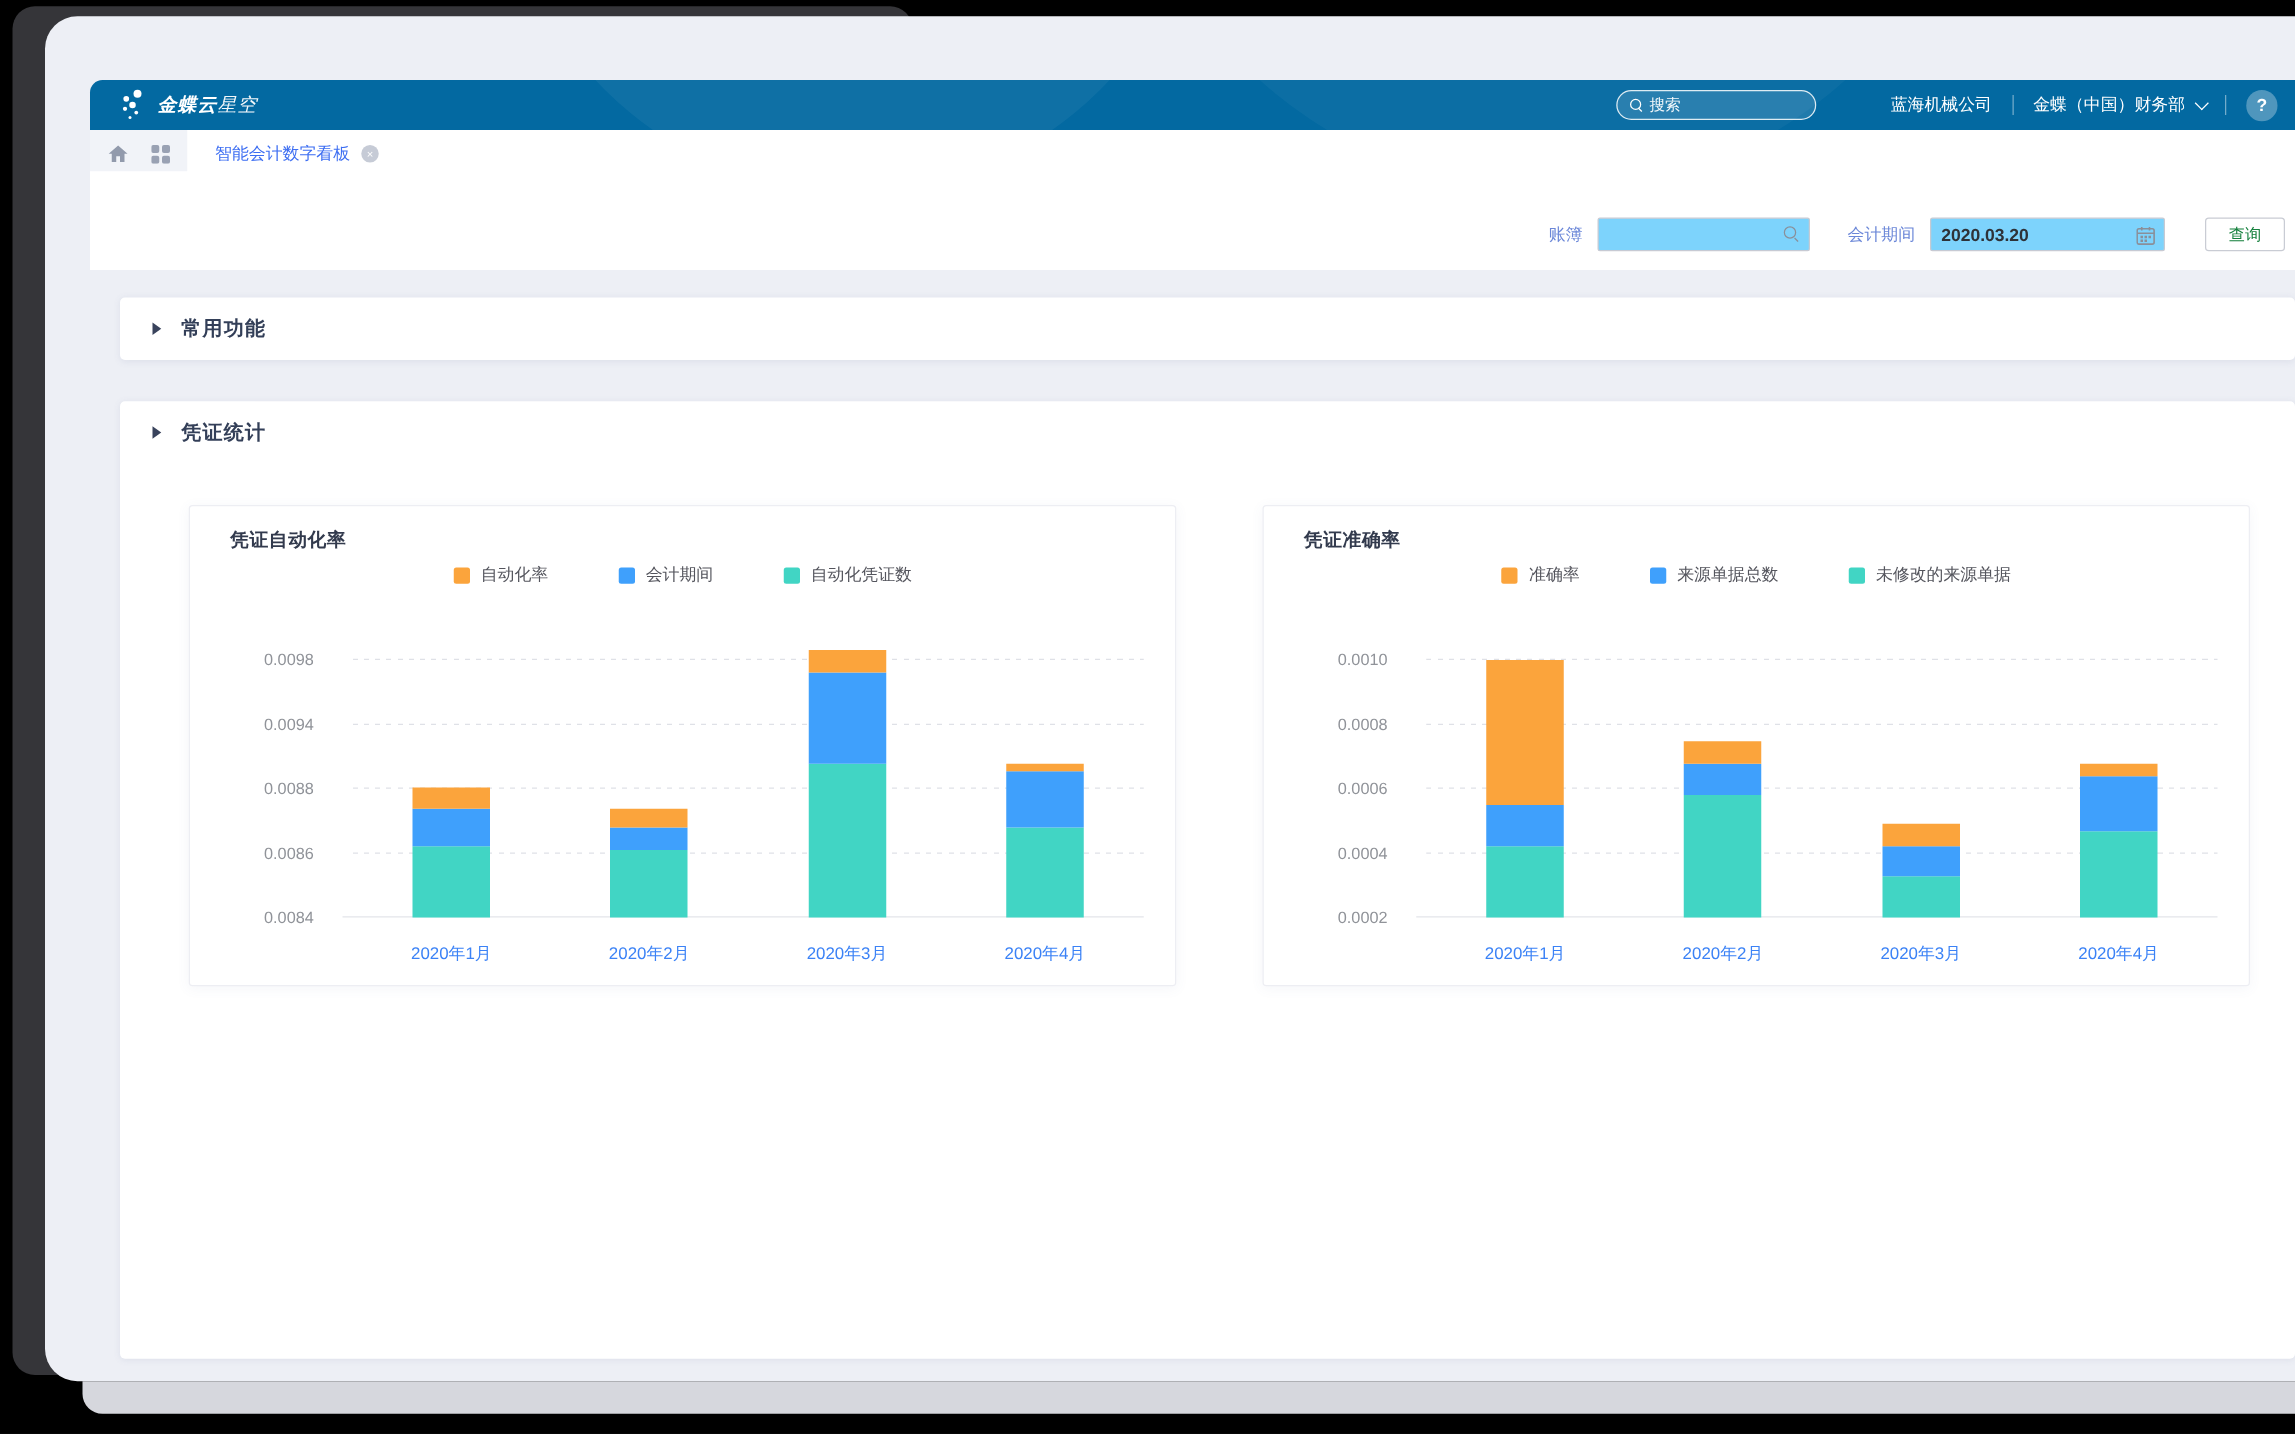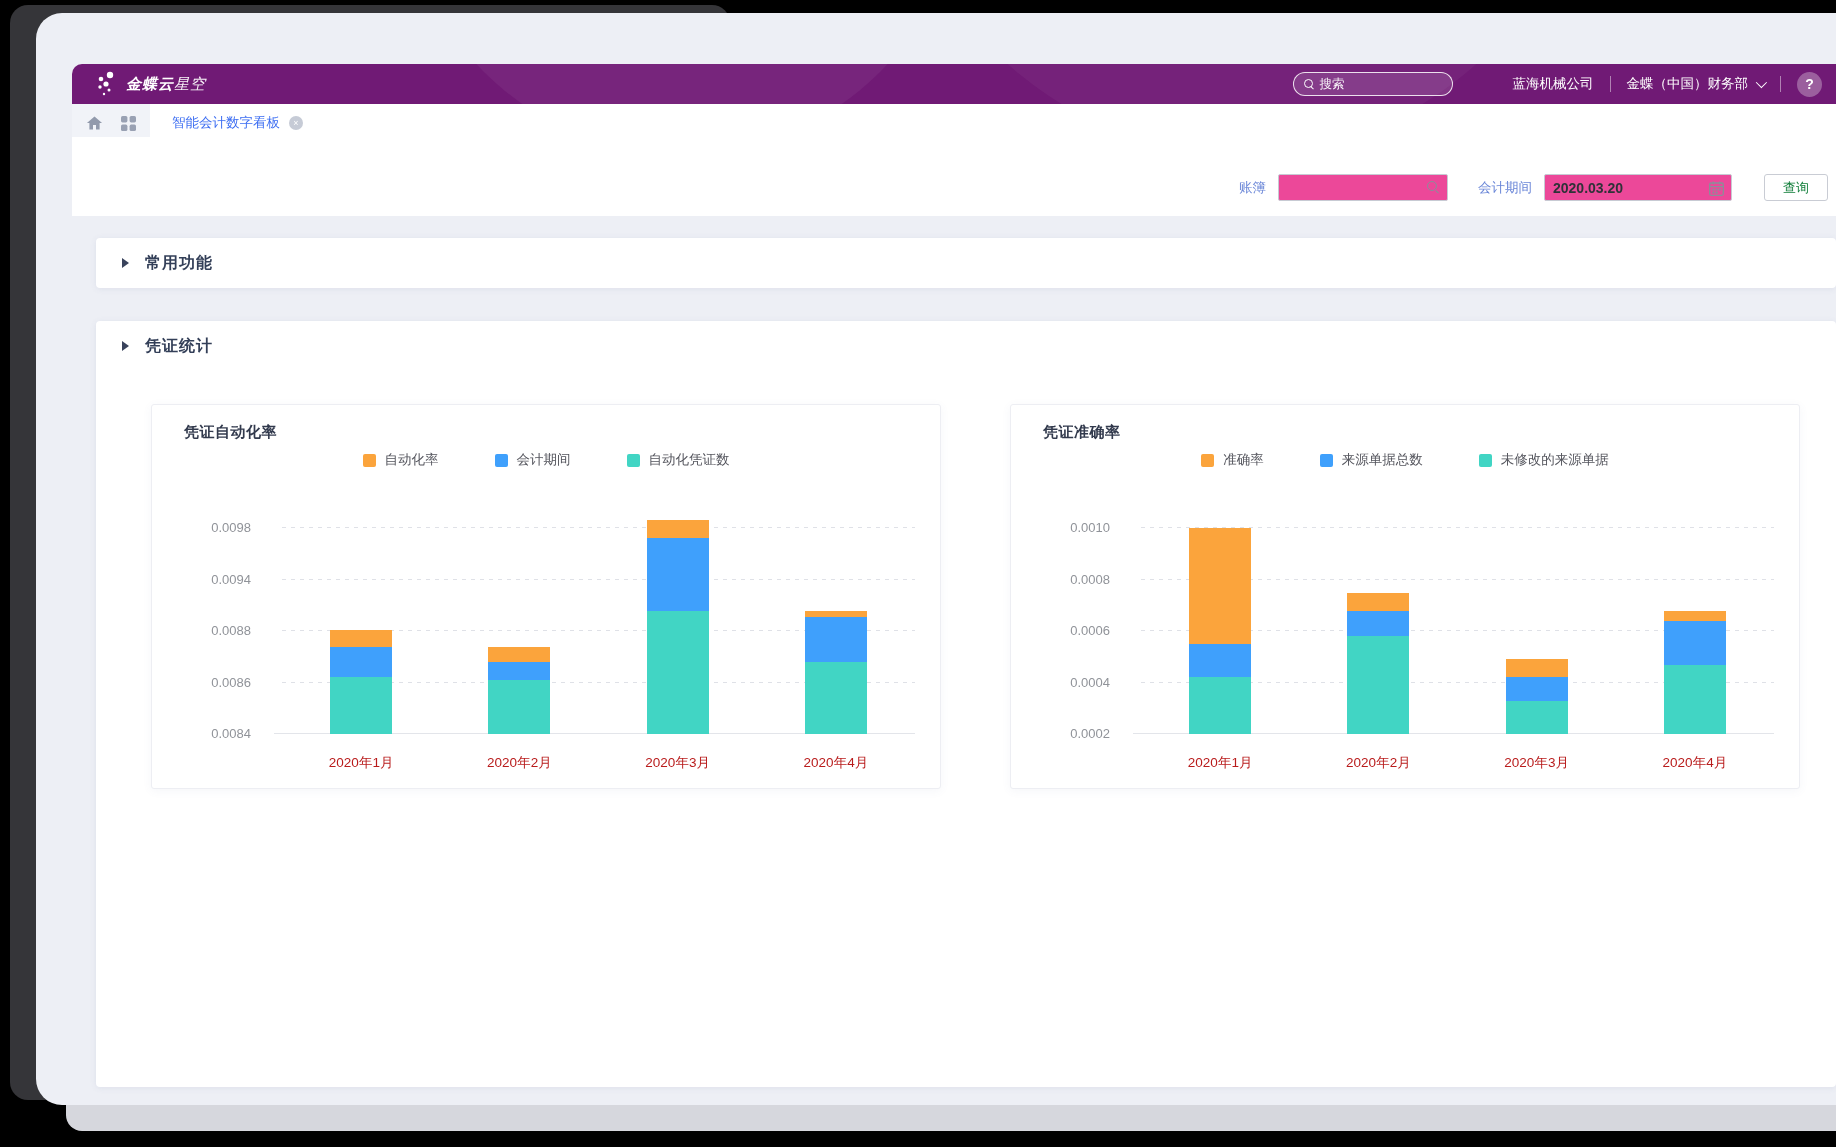--- a/index.html
+++ b/index.html
@@ -12,21 +12,21 @@
     background:#353539; border-radius:18px; }
 
   
   .window { position:absolute; left:36px; top:13px; right:0; height:1092px;
     background:#edeff5; border-radius:26px 0 0 26px; overflow:hidden; }
   .bottom-strip { position:absolute; left:66px; top:1105px; right:0; height:26px;
     background:#d6d7dd; border-radius:0 0 0 16px; }
 
   
   .header { position:absolute; left:36px; top:51px; right:0; height:40px;
-    background:#701a75; border-radius:10px 0 0 0; display:flex; align-items:center;
+    background:#0369a1; border-radius:10px 0 0 0; display:flex; align-items:center;
     overflow:hidden; color:#fff; }
   .hdr-blob1 { position:absolute; width:560px; height:560px; border-radius:50%;
     background:rgba(255,255,255,0.05); left:330px; top:-470px; }
   .hdr-blob2 { position:absolute; width:700px; height:700px; border-radius:50%;
     background:rgba(255,255,255,0.04); left:820px; top:-610px; }
   .logo { display:flex; align-items:center; margin-left:24px; gap:8px; position:relative; }
   .logo-text { font-style:italic; font-size:15px; letter-spacing:1px; white-space:nowrap; }
   .logo-bold { font-weight:bold; }
   .logo-light { font-weight:300; opacity:.95; }
   .header-right { position:absolute; right:14px; top:0; height:40px; display:flex;
@@ -58,21 +58,21 @@
   .tab { display:flex; align-items:center; gap:9px; padding:0 18px 0 22px;
     font-size:13.5px; color:#3d6ef2; background:#fff; cursor:pointer; }
   .tab-close { width:14px; height:14px; border-radius:50%; background:#c6cbd6; color:#fff;
     font-size:9px; line-height:14px; text-align:center; cursor:pointer; }
 
   
   .toolbar { position:absolute; left:36px; top:124px; right:0; height:79px; background:#fff;
     display:flex; align-items:center; justify-content:flex-end; padding:22px 8px 0 0; gap:0; }
   .f-label { font-size:13.5px; color:#6b87d8; margin-right:12px; white-space:nowrap; }
   .f-input { position:relative; height:27px; border:1px solid #c7cad3; border-radius:2px;
-    background:#ec4899; display:flex; align-items:center; }
+    background:#7dd3fc; display:flex; align-items:center; }
   .f-input input { border:none; outline:none; height:100%; width:100%; padding:0 26px 0 8px;
     font-size:14px; color:#2e3238; font-family:inherit; background:transparent; }
   .ledger-box { width:170px; margin-right:30px; }
   .date-box { width:188px; margin-right:32px; }
   .date-box input { font-weight:bold; }
   .mag2 { position:absolute; right:8px; top:6px; width:12px; height:12px; }
   .mag2::before { content:""; position:absolute; left:0; top:0; width:8px; height:8px;
     border:1.4px solid #8a8f99; border-radius:50%; }
   .mag2::after { content:""; position:absolute; left:9px; top:9px; width:4px; height:1.4px;
     background:#8a8f99; transform:rotate(45deg); transform-origin:0 0; }
@@ -105,21 +105,21 @@
   .tick-label { position:absolute; right:16px; font-size:13px; color:#909399; line-height:16px; }
   .plot { position:absolute; left:130px; right:25px; top:100px; bottom:54px; }
   .gridline { position:absolute; left:0; right:0; height:1px;
     background:repeating-linear-gradient(90deg,#dfe1e7 0 4px,transparent 4px 9px); }
   .axisline { position:absolute; left:-8px; right:0; height:1px; background:#e3e5ea; }
   .bars { position:absolute; inset:0; display:flex; }
   .bar-col { flex:1; position:relative; }
   .bar { position:absolute; left:50%; transform:translateX(-50%); width:62px; top:0; bottom:0; }
   .seg { position:absolute; left:0; right:0; }
   .xlabels { position:absolute; left:130px; right:25px; bottom:16px; display:flex; }
-  .x-label { flex:1; text-align:center; font-size:13.5px; color:#b91c1c; }
+  .x-label { flex:1; text-align:center; font-size:13.5px; color:#3b82f6; }
 </style>
 </head>
 <body>
 
 <div class="stage">
   <div class="behind-window"></div>
 
   <div class="window">
 
     <div class="header">

